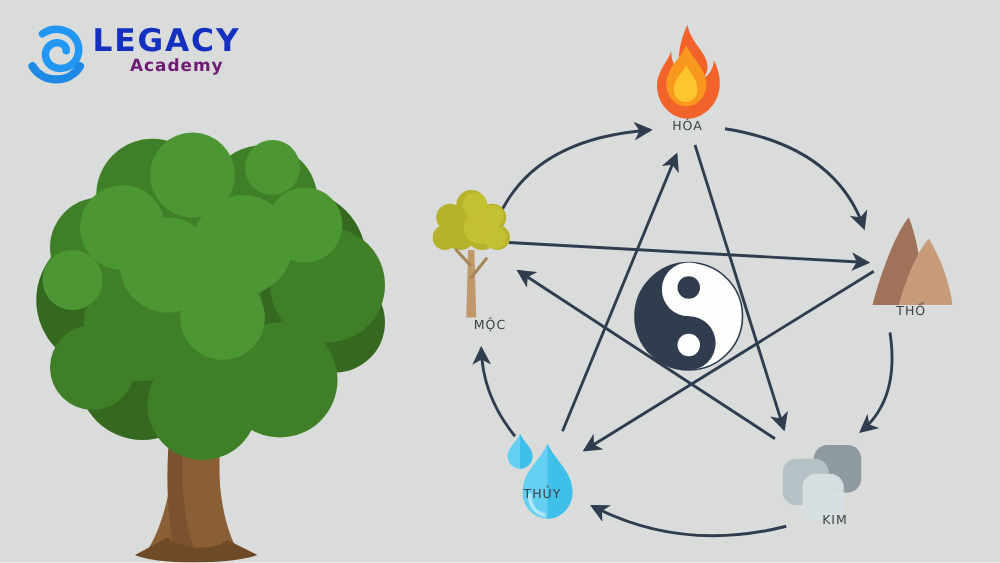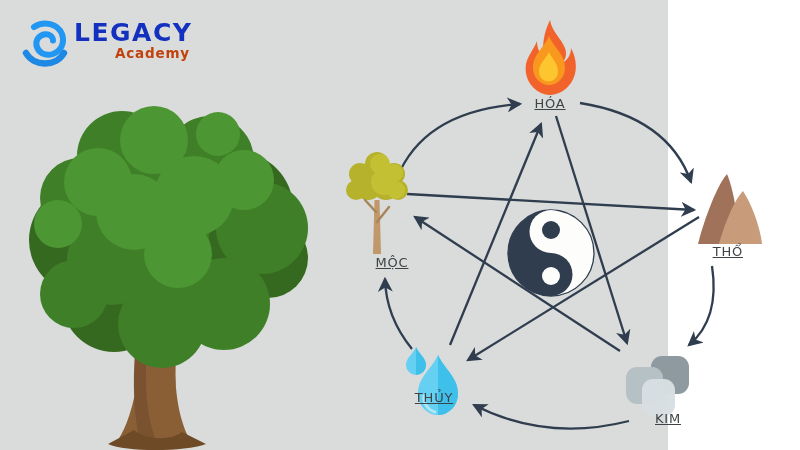--- a/index.html
+++ b/index.html
@@ -1,28 +1,28 @@
 <!DOCTYPE html>
 <html><head>
 <meta charset="utf-8">
 <style>
   html,body{margin:0;padding:0;}
   body{width:800px;height:450px;overflow:hidden;font-family:"DejaVu Sans","Liberation Sans",sans-serif;}
-  #canvas{position:relative;width:668px;height:450px;background:#d9dcda;}
+  #canvas{position:relative;width:800px;height:450px;background:#d9dcda;}
   .abs{position:absolute;}
   
   #logo{left:8px;top:8px;width:230px;height:64px;}
   #logo-icon{left:10px;top:10px;width:54px;height:54px;}
   #logo-text{left:66px;top:12px;}
   #logo-title{font-size:25px;font-weight:bold;letter-spacing:1.5px;color:#1330bf;line-height:26px;}
-  #logo-subtitle{font-size:13.5px;font-weight:bold;letter-spacing:.8px;color:#c2410c;margin-left:41px;line-height:15px;}
+  #logo-subtitle{font-size:13.5px;font-weight:bold;letter-spacing:.8px;color:#701a75;margin-left:30px;line-height:15px;}
   
-  .el-label{width:80px;text-align:center;font-size:13px;letter-spacing:.8px;color:#3e4347;text-decoration:underline;}
+  .el-label{width:80px;text-align:center;font-size:10px;letter-spacing:.8px;color:#3e4347;}
   #label-hoa {left:510px;top:96px;}
-  #label-tho {left:663px;top:244px;text-align:right;}
+  #label-tho {left:689px;top:244px;}
   #label-kim {left:628px;top:411px;}
   #label-thuy{left:394px;top:390px;}
   #label-moc {left:352px;top:255px;}
   
   .cycle-label{font-size:20px;color:#1f2733;white-space:nowrap;}
   #label-khac{left:583px;top:182px;}
   #label-sinh{left:494px;top:394px;}
 </style>
 </head>
 <body>

